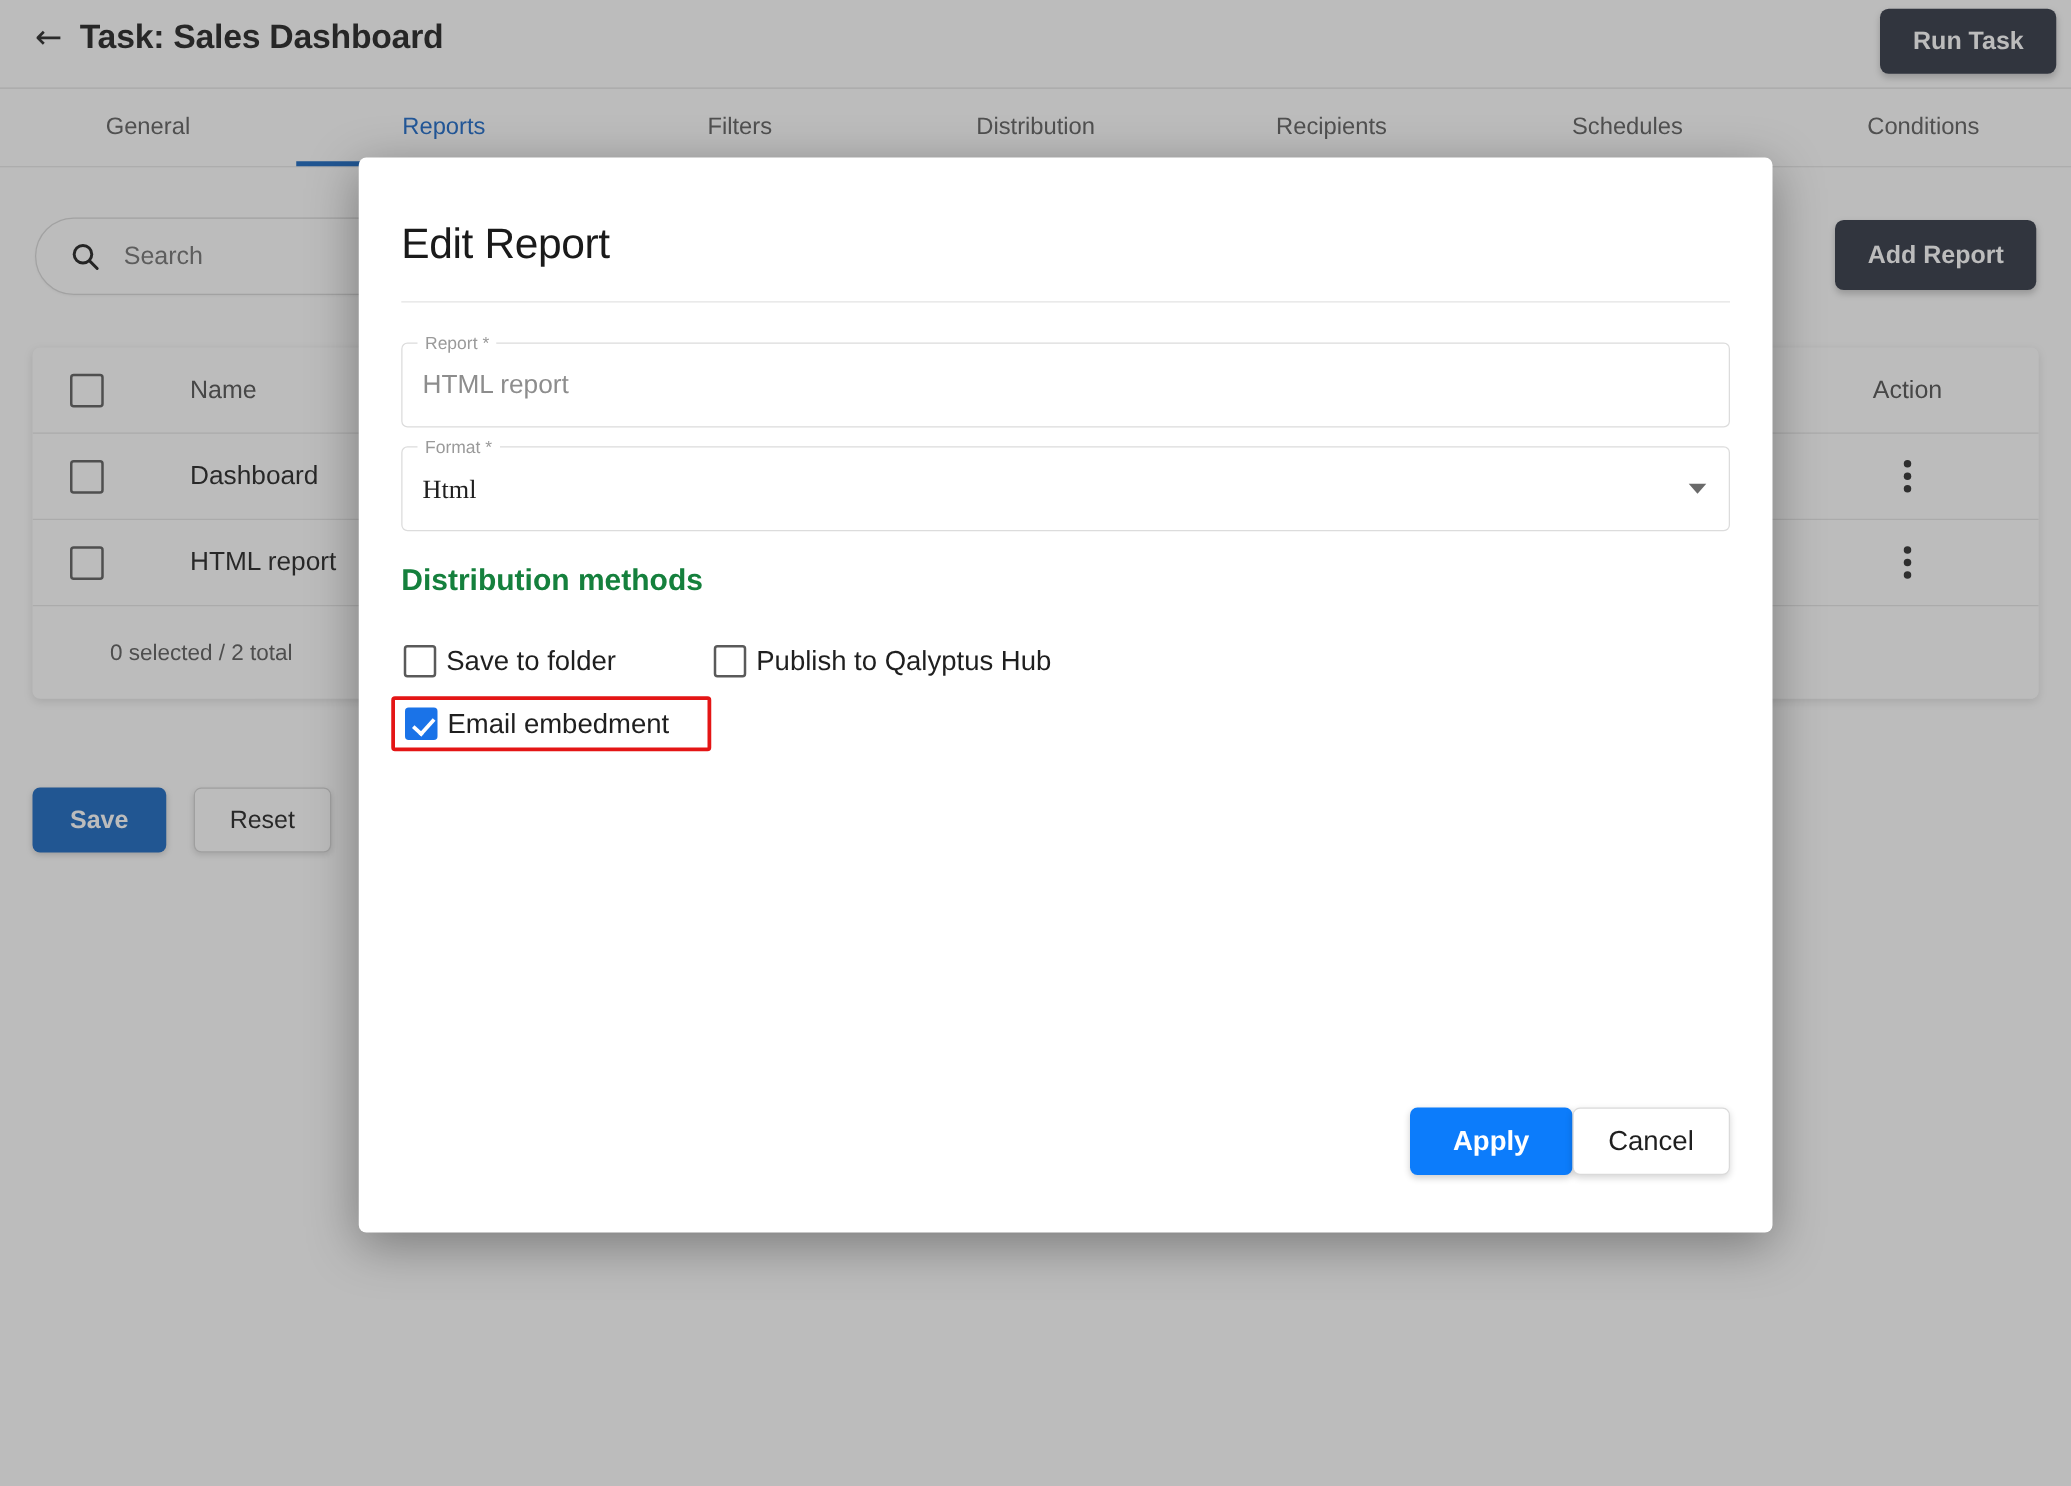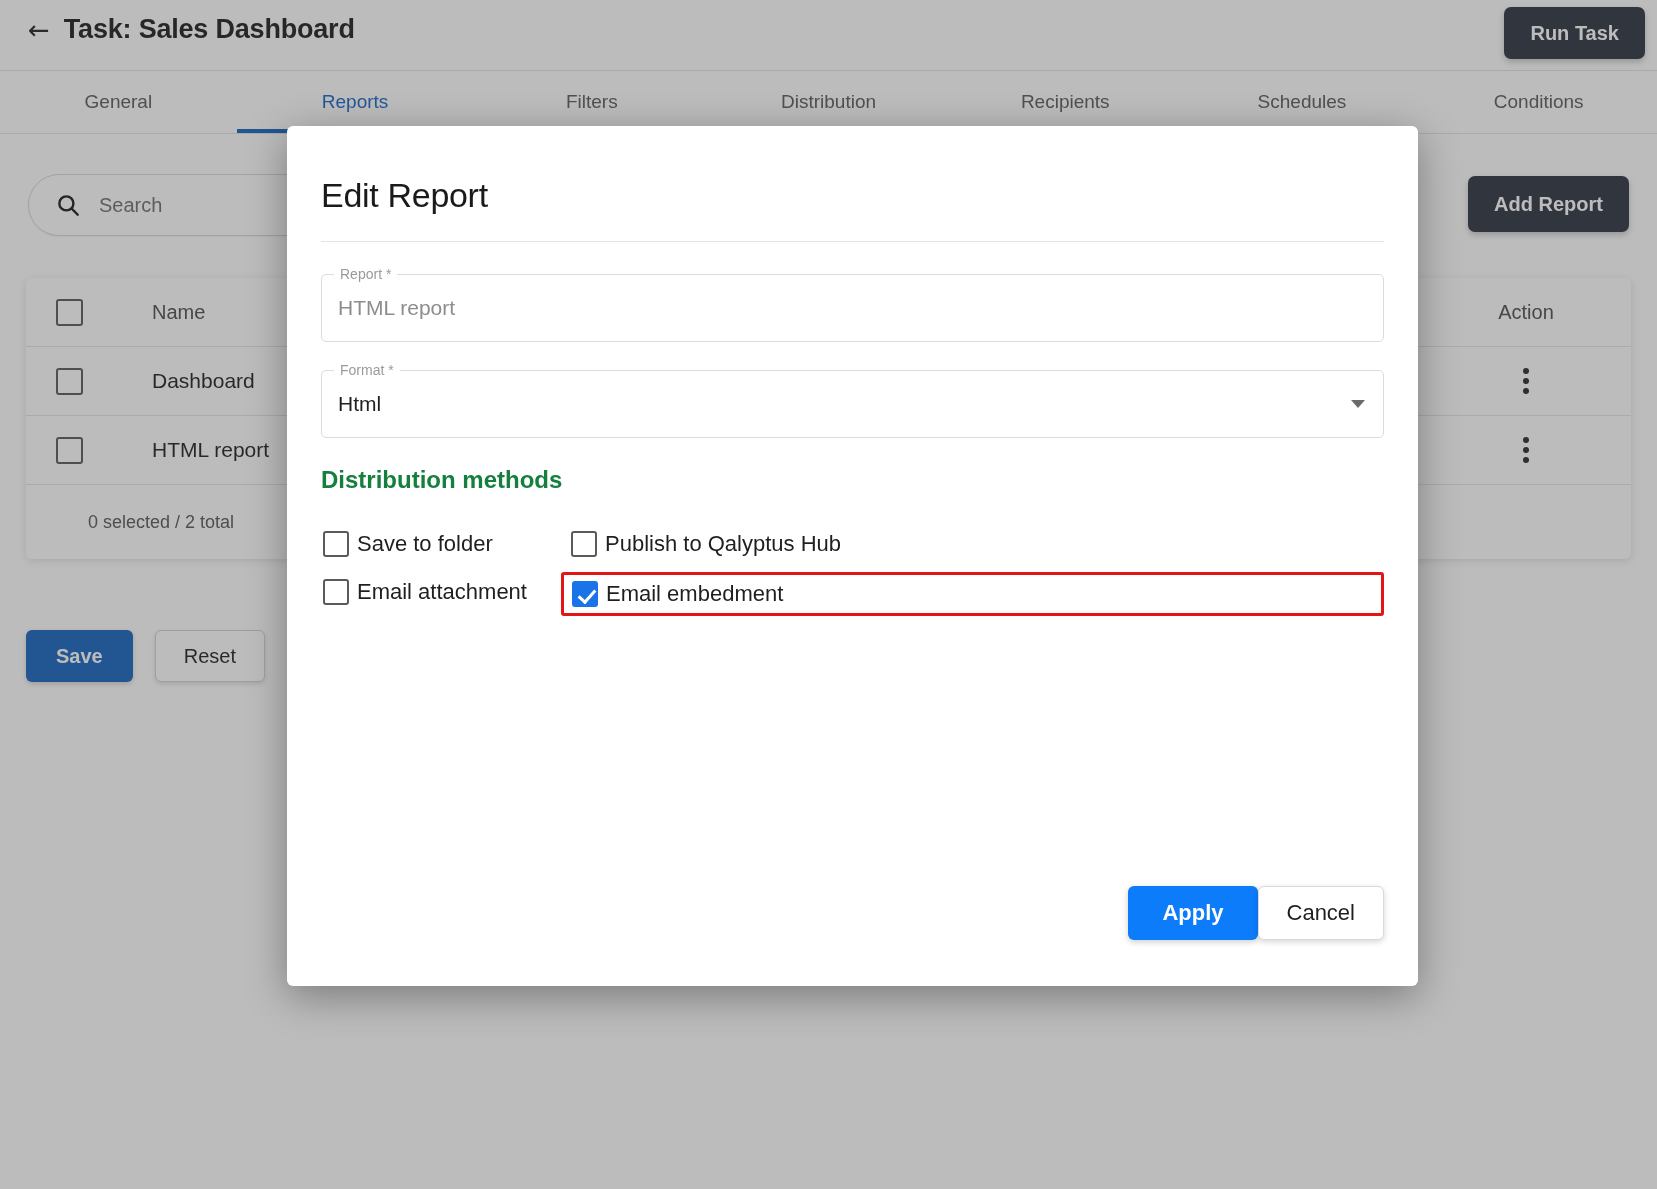--- a/index.html
+++ b/index.html
@@ -187,32 +187,32 @@
     padding: 50px 0 26px 0;
     letter-spacing: -0.3px;
   }
   .modal-divider { height: 1px; background: #e4e4e4; margin-bottom: 32px; }
 
   
   .field {
     position: relative;
     height: 68px;
     border: 1px solid #dcdcdc; border-radius: 5px;
-    margin-bottom: 28px;
+    margin-bottom: 15px;
     display: flex; align-items: center;
     padding: 0 16px;
     background: #ffffff;
   }
   .field-legend {
     position: absolute; top: -9px; left: 12px;
     background: #ffffff; padding: 0 6px;
     font-size: 14px; color: #9a9a9a;
   }
   .field-value { font-size: 21px; color: #8d8d8d; }
-  .field.select .field-value { color: #1f1f1f; }
+  .field.select .field-value { color: #1f1f1f; font-family: Liberation Serif, serif; }
   .select-arrow {
     position: absolute; right: 18px; top: 50%;
     transform: translateY(-50%);
     width: 0; height: 0;
     border-left: 7px solid transparent;
     border-right: 7px solid transparent;
     border-top: 8px solid #6a6a6a;
     cursor: pointer;
   }
 
@@ -394,24 +394,20 @@
 
   <div class="dm-grid">
     <div class="dm-item">
       <span class="cb-lg"></span>
       <span class="dm-label">Save to folder</span>
     </div>
     <div class="dm-item">
       <span class="cb-lg"></span>
       <span class="dm-label">Publish to Qalyptus Hub</span>
     </div>
-    <div class="dm-item">
-      <span class="cb-lg"></span>
-      <span class="dm-label">Email attachment</span>
-    </div>
     <div class="dm-item highlighted">
       <span class="cb-lg checked-blue"></span>
       <span class="dm-label">Email embedment</span>
     </div>
   </div>
 
   <div class="modal-footer">
     <button class="btn-apply">Apply</button>
     <button class="btn-cancel">Cancel</button>
   </div>

